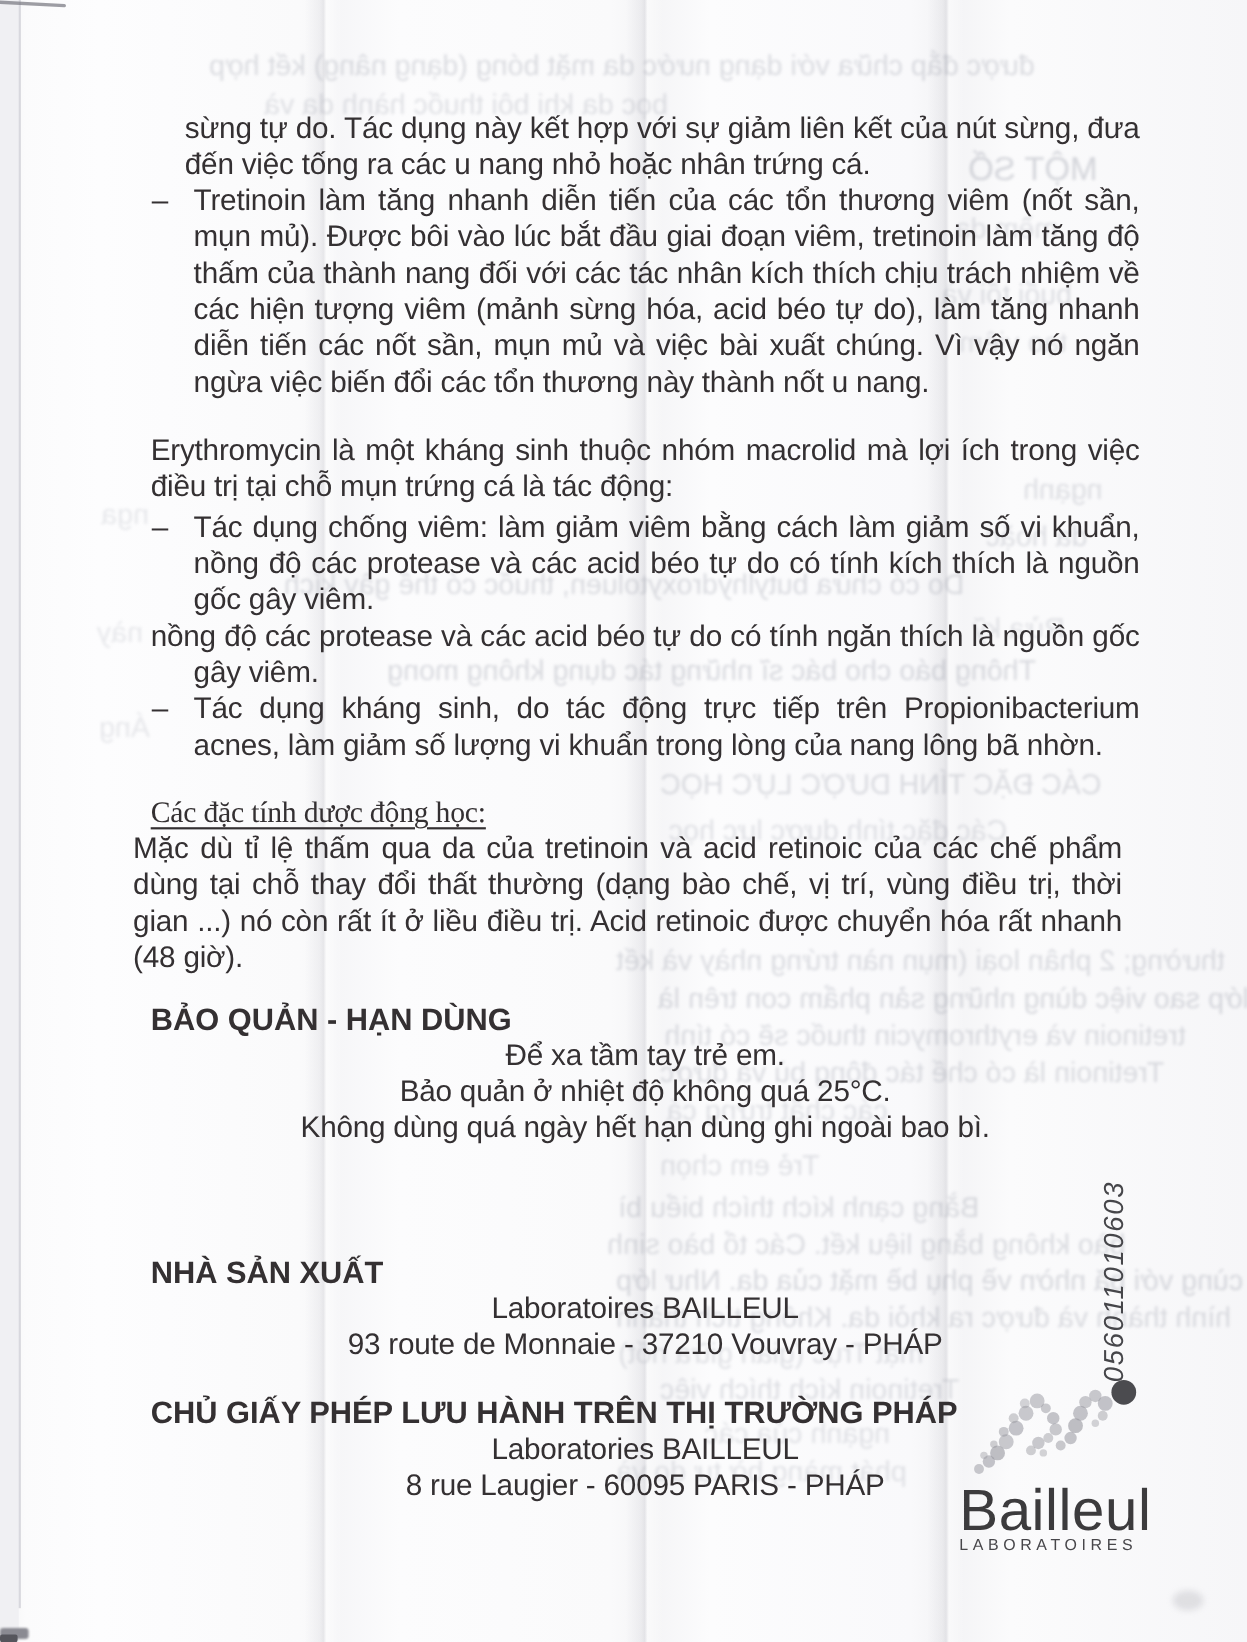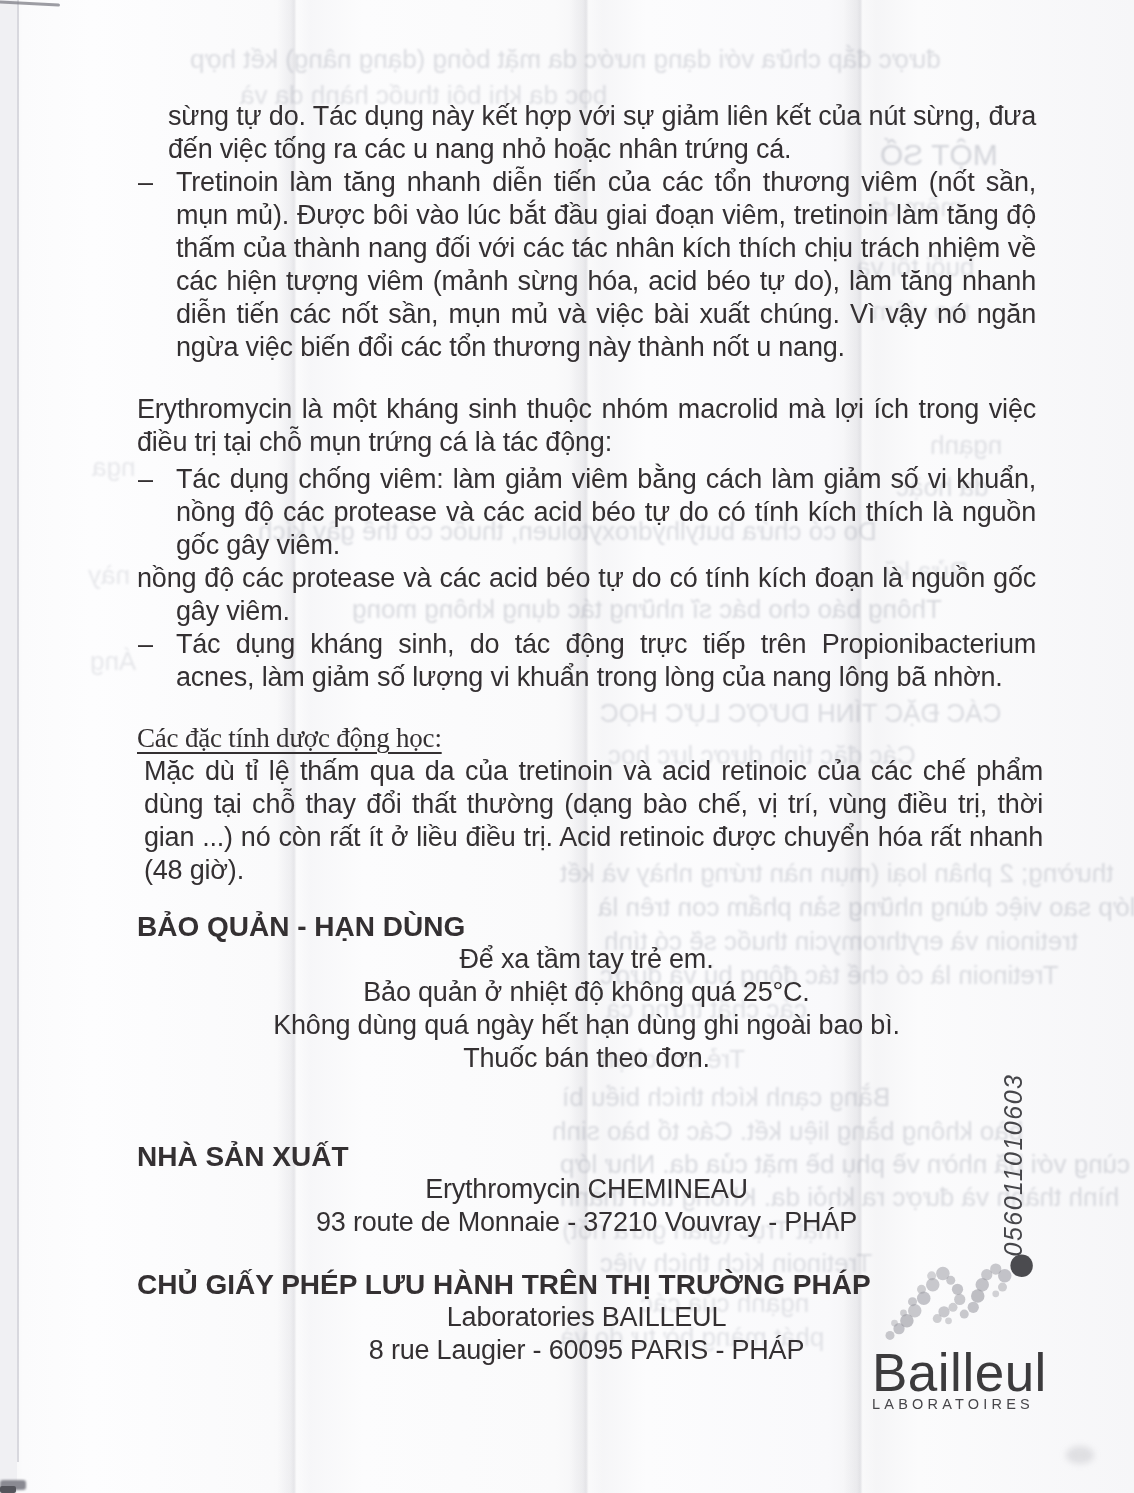--- a/index.html
+++ b/index.html
@@ -79,34 +79,33 @@
       <div class="ghost mir" style="left: 92px; top: 452px; opacity: 0.2;">nga</div>
       <div class="ghost mir" style="left: 88px; top: 560px; opacity: 0.2;">này</div>
       <div class="ghost mir" style="left: 90px; top: 646px; opacity: 0.2;">Áng</div>
     </div>
 
   <div id="content-layer">
       <div class="blk flow" style="left: 168px; top: 100px; width: 868px;">sừng tự do. Tác dụng này kết hợp với sự giảm liên kết của nút sừng, đưa đến việc tống ra các u nang nhỏ hoặc nhân trứng cá.</div>
       <div class="blk flow" style="left: 176px; top: 166px; width: 860px;"><span class="bullet-dash">–</span>Tretinoin làm tăng nhanh diễn tiến của các tổn thương viêm (nốt sần, mụn mủ). Được bôi vào lúc bắt đầu giai đoạn viêm, tretinoin làm tăng độ thấm của thành nang đối với các tác nhân kích thích chịu trách nhiệm về các hiện tượng viêm (mảnh sừng hóa, acid béo tự do), làm tăng nhanh diễn tiến các nốt sần, mụn mủ và việc bài xuất chúng. Vì vậy nó ngăn ngừa việc biến đổi các tổn thương này thành nốt u nang.</div>
       <div class="blk flow" style="left: 137px; top: 393px; width: 899px;">Erythromycin là một kháng sinh thuộc nhóm macrolid mà lợi ích trong việc điều trị tại chỗ mụn trứng cá là tác động:</div>
       <div class="blk flow" style="left: 176px; top: 463px; width: 860px;"><span class="bullet-dash">–</span>Tác dụng chống viêm: làm giảm viêm bằng cách làm giảm số vi khuẩn, nồng độ các protease và các acid béo tự do có tính kích thích là nguồn gốc gây viêm.</div>
-      <div class="blk flow" style="left: 137px; top: 562px; width: 899px; padding-left: 39px; text-indent: -39px;">nồng độ các protease và các acid béo tự do có tính kích đoạn là nguồn gốc gây viêm.</div>
+      <div class="blk flow" style="left: 137px; top: 562px; width: 899px; padding-left: 39px; text-indent: -39px;">nồng độ các protease và các acid béo tự do có tính ngăn thích là nguồn gốc gây viêm.</div>
       <div class="blk flow" style="left: 176px; top: 628px; width: 860px;"><span class="bullet-dash">–</span>Tác dụng kháng sinh, do tác động trực tiếp trên Propionibacterium acnes, làm giảm số lượng vi khuẩn trong lòng của nang lông bã nhờn.</div>
       <div class="blk uheading" style="left: 137px; top: 722px; width: 899px;">Các đặc tính dược động học:</div>
-      <div class="blk flow" style="left: 144px; top: 755px; width: 899px;">Mặc dù tỉ lệ thấm qua da của tretinoin và acid retinoic của các chế phẩm dùng tại chỗ thay đổi thất thường (dạng bào chế, vị trí, vùng điều trị, thời gian ...) nó còn rất ít ở liều điều trị. Acid retinoic được chuyển hóa rất nhanh (48 giờ).</div>
+      <div class="blk flow" style="left: 121px; top: 755px; width: 899px;">Mặc dù tỉ lệ thấm qua da của tretinoin và acid retinoic của các chế phẩm dùng tại chỗ thay đổi thất thường (dạng bào chế, vị trí, vùng điều trị, thời gian ...) nó còn rất ít ở liều điều trị. Acid retinoic được chuyển hóa rất nhanh (48 giờ).</div>
       <div class="blk heading" style="left: 137px; top: 910px; width: 899px;">BẢO QUẢN - HẠN DÙNG</div>
       <div class="blk lines" style="left: 137px; top: 943px; width: 899px;">
         <div>Để xa tầm tay trẻ em.</div>
         <div>Bảo quản ở nhiệt độ không quá 25°C.</div>
         <div>Không dùng quá ngày hết hạn dùng ghi ngoài bao bì.</div>
-        <div>Thuốc bán theo đơn.</div>
       </div>
       <div class="blk heading" style="left: 137px; top: 1140px; width: 899px;">NHÀ SẢN XUẤT</div>
       <div class="blk lines" style="left: 137px; top: 1173px; width: 899px;">
-        <div>Erythromycin CHEMINEAU</div>
+        <div>Laboratoires BAILLEUL</div>
         <div>93 route de Monnaie - 37210 Vouvray - PHÁP</div>
       </div>
       <div class="blk heading" style="left: 137px; top: 1268px; width: 899px;">CHỦ GIẤY PHÉP LƯU HÀNH TRÊN THỊ TRƯỜNG PHÁP</div>
       <div class="blk lines" style="left: 137px; top: 1301px; width: 899px;">
         <div>Laboratories BAILLEUL</div>
         <div>8 rue Laugier - 60095 PARIS - PHÁP</div>
       </div>
     </div>
 
   <div class="regcode">056011010603</div>

